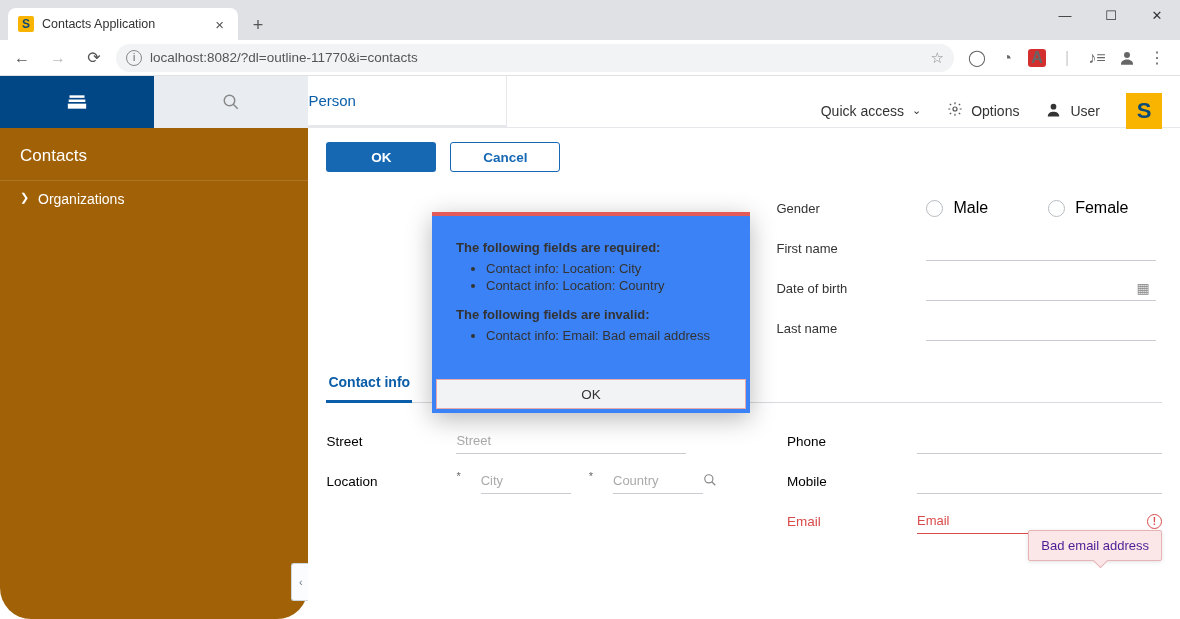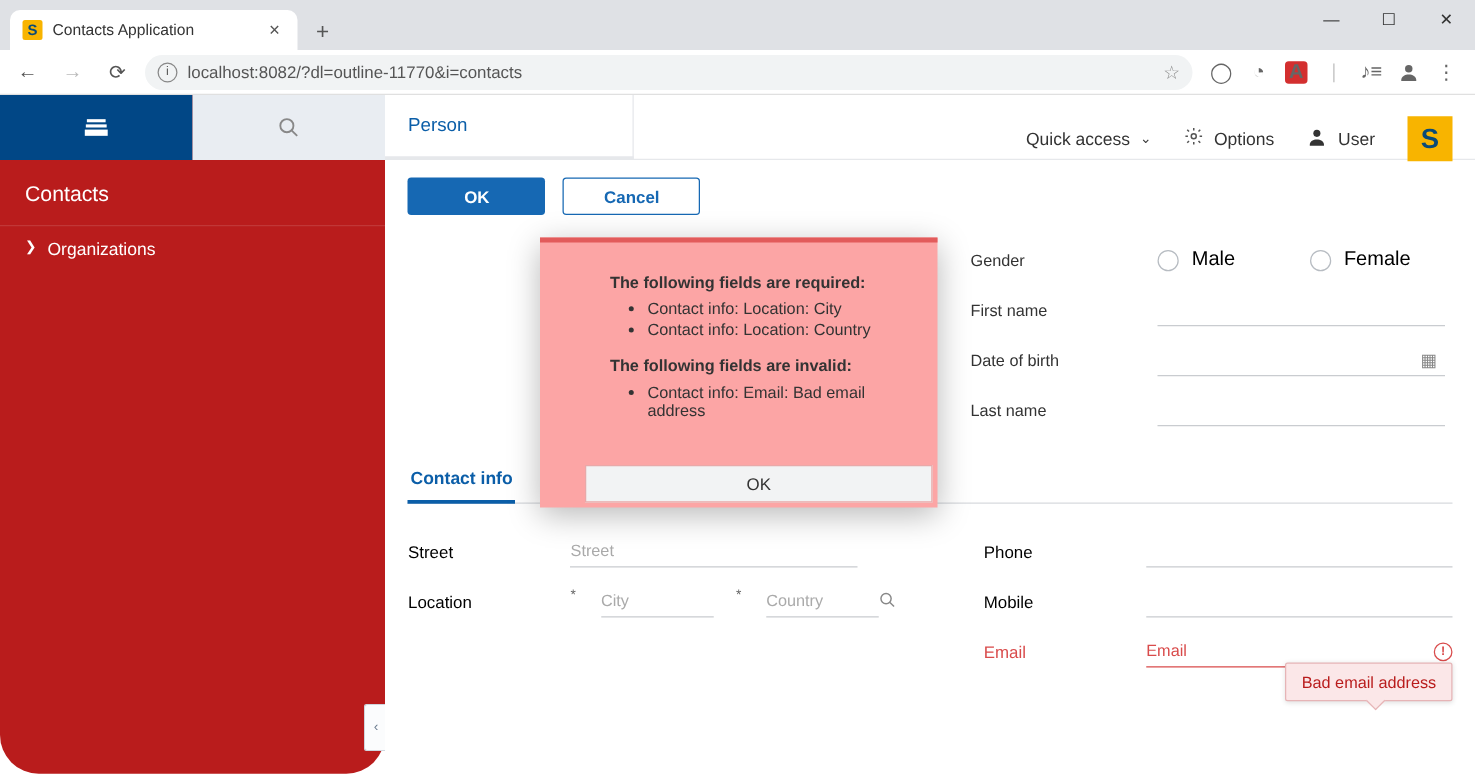--- a/index.html
+++ b/index.html
@@ -19,35 +19,35 @@
   .url-box { flex: 1; height: 28px; background: #f1f3f4; border-radius: 14px; display: flex; align-items: center; padding: 0 10px; font-size: 13.5px; color: #555; }
   .url-box .info-i { width: 16px; height: 16px; border: 1px solid #888; border-radius: 50%; display: flex; align-items: center; justify-content: center; font-size: 10px; margin-right: 8px; }
   .url-box .star { margin-left: auto; color: #888; font-size: 15px; }
   .tool-icons { display: flex; align-items: center; gap: 12px; padding: 0 6px; }
   .tool-icons span { width: 18px; height: 18px; display: flex; align-items: center; justify-content: center; color: #666; font-size: 16px; }
   .red-badge { background: #d32f2f; color: #fff; font-size: 10px; font-weight: bold; border-radius: 3px; padding: 1px 3px; }
 
   
   .app { position: absolute; top: 76px; left: 0; right: 0; bottom: 0; display: flex; }
 
-  .sidebar { width: 342px; background: #b91c1c; color: #fff; position: relative; border-radius: 31px; }
+  .sidebar { width: 342px; background: #a16207; color: #fff; position: relative; border-radius: 31px; }
   .side-tabs { height: 52px; display: flex; }
   .side-tab { flex: 1; display: flex; align-items: center; justify-content: center; }
   .side-tab.active { background: #014786; }
   .side-tab.inactive { background: #e9edf2; color: #888; }
   .side-tab svg { width: 20px; height: 18px; }
   .side-title { padding: 18px 20px 14px; font-size: 17px; font-weight: 400; border-bottom: 1px solid rgba(255,255,255,0.12); }
   .side-item { padding: 10px 20px 10px 38px; font-size: 14px; cursor: pointer; }
   .side-item.sel { background: #2f77b2; }
   .side-item-wrap { position: relative; }
   .collapse-tab { position: absolute; bottom: 18px; right: -1px; width: 18px; height: 38px; background: #fbfcfd; border: 1px solid #cfd6de; border-right: none; border-radius: 3px 0 0 3px; display: flex; align-items: center; justify-content: center; color: #6a7b8e; font-size: 11px; }
 
   .main { flex: 1; background: #fff; position: relative; }
   .topbar { height: 52px; display: flex; align-items: center; border-bottom: 1px solid #e6e8eb; }
-  .crumb-box { width: 199px; height: 52px; border-right: 1px solid #e6e8eb; border-bottom: 3px solid #e6e8eb; display: flex; align-items: center; padding-left: 18px; font-size: 15px; color: #0b5ea8; }
+  .crumb-box { width: 199px; height: 52px; border-right: 1px solid #e6e8eb; border-bottom: 3px solid #e6e8eb; display: flex; align-items: center; font-size: 15px; color: #0b5ea8; }
   .top-right { margin-left: auto; display: flex; align-items: center; gap: 26px; padding-right: 18px; font-size: 14px; color: #333; margin-top: 18px; }
   .top-item { display: flex; align-items: center; gap: 8px; }
   .brand-sq { width: 36px; height: 36px; background: #f8b400; display: flex; align-items: center; justify-content: center; font-weight: bold; font-size: 22px; color: #0a4a78; }
 
   .btn-row { padding: 14px 18px 10px; display: flex; gap: 14px; }
   .btn { height: 30px; min-width: 110px; border-radius: 3px; font-size: 13.5px; font-weight: 600; display: flex; align-items: center; justify-content: center; cursor: pointer; }
   .btn.primary { background: #1668b3; color: #fff; }
   .btn.secondary { background: #fff; color: #1668b3; border: 1px solid #1668b3; }
 
   .form-area { padding: 6px 18px 0; }
@@ -74,25 +74,25 @@
   .f-lbl { width: 130px; font-size: 13.5px; }
   .f-lbl.err { color: #d94b4b; }
   .mini-input { height: 26px; border: none; border-bottom: 1px solid #c9ccd0; font-size: 13px; background: transparent; outline: none; }
   .mini-input::placeholder { color: #aaa; }
   .loc-group { display: flex; gap: 18px; align-items: center; }
   .req-star { font-size: 11px; color: #666; margin-right: 2px; align-self: flex-start; margin-top: 2px; }
   .search-ic { color: #888; font-size: 14px; margin-left: -18px; }
   .err-circ { width: 15px; height: 15px; border: 1.5px solid #d94b4b; border-radius: 50%; display: flex; align-items: center; justify-content: center; color: #d94b4b; font-size: 10px; font-weight: bold; margin-left: auto; }
 
   
-  .tooltip { position: absolute; right: 18px; top: 454px; background: #fbe7e8; border: 1px solid #e6b4b6; color: #b91c1c; font-size: 13px; padding: 7px 12px; border-radius: 2px; box-shadow: 0 1px 4px rgba(0,0,0,0.12); }
+  .tooltip { position: absolute; right: 18px; top: 454px; background: #fbe7e8; border: 1px solid #e6b4b6; color: #4c1d95; font-size: 13px; padding: 7px 12px; border-radius: 2px; box-shadow: 0 1px 4px rgba(0,0,0,0.12); }
   .tooltip::after { content: ""; position: absolute; bottom: -6px; left: 50%; width: 10px; height: 10px; background: #fbe7e8; border-right: 1px solid #e6b4b6; border-bottom: 1px solid #e6b4b6; transform: rotate(45deg); }
 
   
-  .modal { position: absolute; left: 432px; top: 190px; width: 318px; background: #fca5a5; border-top: 4px solid #e25b5b; box-shadow: 0 6px 24px rgba(0,0,0,0.28); padding-left: 32px; }
+  .modal { position: absolute; left: 432px; top: 212px; width: 318px; background: #3b82f6; border-top: 4px solid #e25b5b; box-shadow: 0 6px 24px rgba(0,0,0,0.28); }
   .modal-body { padding: 20px 24px 18px; font-size: 13px; color: #333; }
   .modal-body .hdr { font-weight: 700; margin-bottom: 6px; margin-top: 4px; }
   .modal-body ul { margin: 0 0 14px 30px; }
   .modal-body li { margin: 2px 0; }
   .modal-footer { padding: 4px; }
   .modal-ok { height: 30px; background: #f2f3f4; border: 1px solid #e8a9a9; display: flex; align-items: center; justify-content: center; font-size: 13.5px; color: #333; cursor: pointer; }
 </style>
 </head>
 <body>
 

